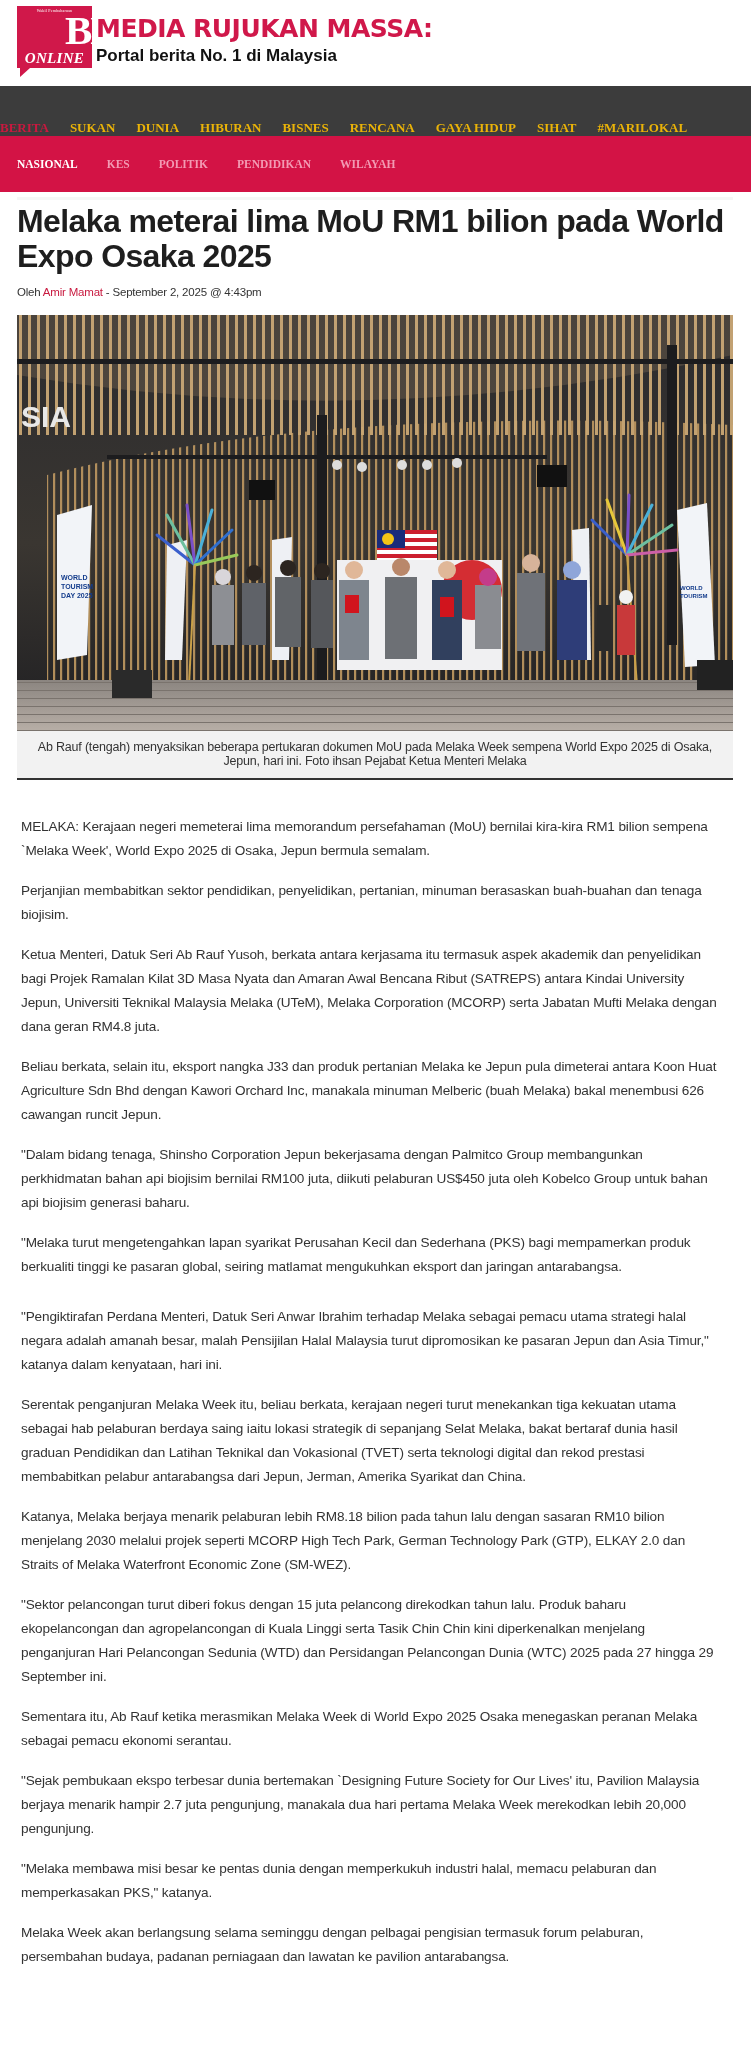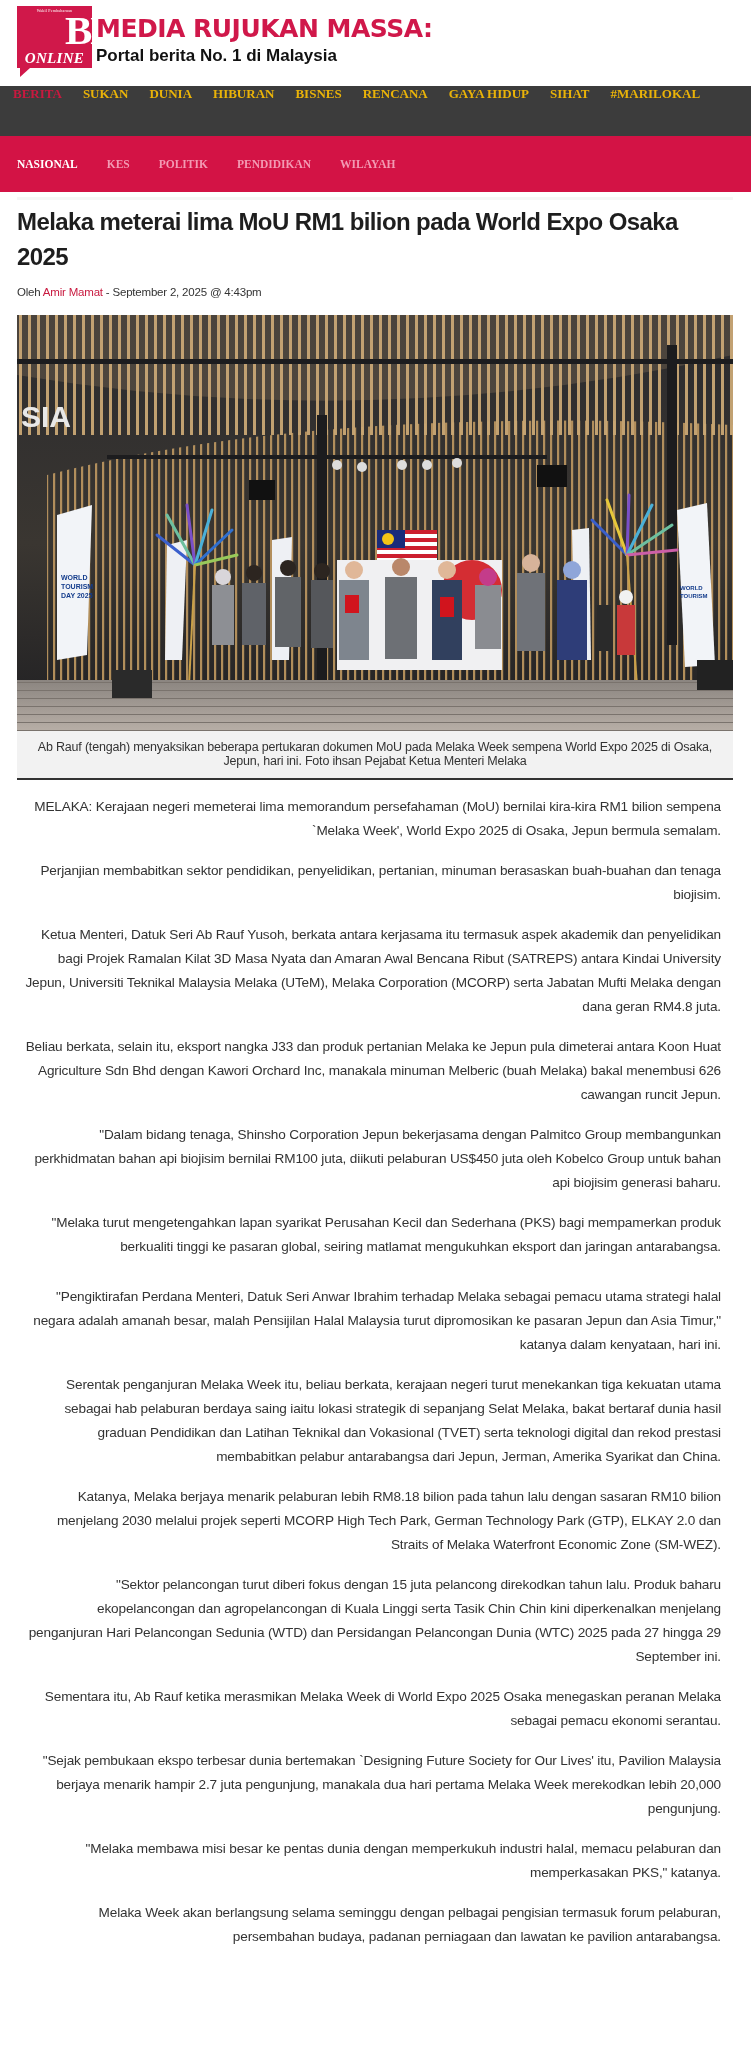--- a/index.html
+++ b/index.html
@@ -10,43 +10,43 @@
   .site-header { position: relative; height: 86px; background: #fff; }
   .logo-box { position: absolute; left: 17px; top: 6px; width: 75px; height: 62px; background: #d0184a; color: #fff; }
   .logo-tag { position: absolute; left: 0; right: 0; top: 2px; text-align: center; font-family: "Liberation Serif", serif; font-size: 4px; color: #fff; letter-spacing: 0.2px; }
   .logo-bh { position: absolute; left: 0; right: 0; top: 4px; text-align: center; font-family: "Liberation Serif", serif; font-weight: bold; font-size: 41px; line-height: 40px; letter-spacing: -2px; color: #fff; margin-left: 48px; }
   .logo-online { position: absolute; left: 0; right: 0; top: 44px; text-align: center; font-family: "Liberation Serif", serif; font-style: italic; font-weight: bold; font-size: 15px; line-height: 16px; color: #fff; letter-spacing: 0.3px; }
   .logo-tail { position: absolute; left: 20px; top: 68px; width: 0; height: 0; border-left: 0 solid transparent; border-right: 10px solid transparent; border-top: 9px solid #d0184a; }
   .tagline-title { position: absolute; left: 96px; top: 14px; font-family: "DejaVu Sans", sans-serif; font-weight: bold; font-size: 25px; color: #d0184a; letter-spacing: -0.5px; white-space: nowrap; }
   .tagline-sub { position: absolute; left: 96px; top: 46px; font-family: "Liberation Sans", sans-serif; font-weight: bold; font-size: 17px; color: #111; white-space: nowrap; }
 
   
-  .nav-primary { position: absolute; left: 0; top: 86px; width: 751px; height: 50px; background: #3c3c3c; display: flex; align-items: flex-start; padding-left: 13px; }
+  .nav-primary { position: absolute; left: 0; top: 86px; width: 751px; height: 50px; background: #3c3c3c; display: flex; align-items: flex-end; padding-left: 0; }
   .nav-primary a { font-family: "Liberation Serif", serif; font-weight: bold; font-size: 13px; color: #eab308; text-decoration: none; margin-right: 21px; letter-spacing: 0; white-space: nowrap; }
   .nav-primary a.active { color: #c8193f; }
 
   
   .nav-secondary { position: absolute; left: 0; top: 136px; width: 751px; height: 56px; background: #d31345; display: flex; align-items: center; padding-left: 17px; }
   .nav-secondary a { font-family: "Liberation Serif", serif; font-weight: bold; font-size: 11.5px; color: #f39ab3; text-decoration: none; margin-right: 29px; white-space: nowrap; }
   .nav-secondary a.active { color: #ffffff; }
   .nav-secondary .active-indicator { position: absolute; left: 2px; bottom: -4px; width: 87px; height: 4px; background: #fff; }
 
   .fade-strip { position: absolute; left: 17px; top: 197px; width: 716px; height: 3px; background: #f6f6f6; }
 
   
   .article { position: absolute; left: 17px; top: 200px; width: 716px; }
-  .article-title { font-family: "Liberation Sans", sans-serif; font-weight: bold; font-size: 24px; line-height: 35px; color: #1e1e1e; letter-spacing: -0.6px; margin-top: 4px; }
+  .article-title { font-family: "Liberation Sans", sans-serif; font-weight: bold; font-size: 32px; line-height: 35px; color: #1e1e1e; letter-spacing: -0.6px; margin-top: 4px; }
   .byline { margin-top: 12px; font-size: 11.5px; color: #333; letter-spacing: -0.2px; }
   .byline .author { color: #c8193f; text-decoration: none; }
 
   .figure { position: absolute; left: 17px; top: 315px; width: 716px; }
   .photo { width: 716px; height: 416px; position: relative; overflow: hidden; background: #2a2a2a; }
   .caption { background: #f2f2f2; border-bottom: 2px solid #333; padding: 9px 20px 10px; text-align: center; font-size: 12.5px; line-height: 14px; color: #333; letter-spacing: -0.2px; }
 
-  .body { position: absolute; left: 21px; top: 795px; width: 700px; text-align: right; }
+  .body { position: absolute; left: 21px; top: 815px; width: 700px; }
   .body p { font-size: 13.6px; line-height: 24px; color: #333; margin-bottom: 16px; letter-spacing: -0.15px; }
 </style>
 </head>
 <body>
 
 <header class="site-header">
   <a class="logo-box">
     <span class="logo-tag">Wakil Pembaharuan</span>
     <span class="logo-bh">BH</span>
     <span class="logo-online">ONLINE</span>

